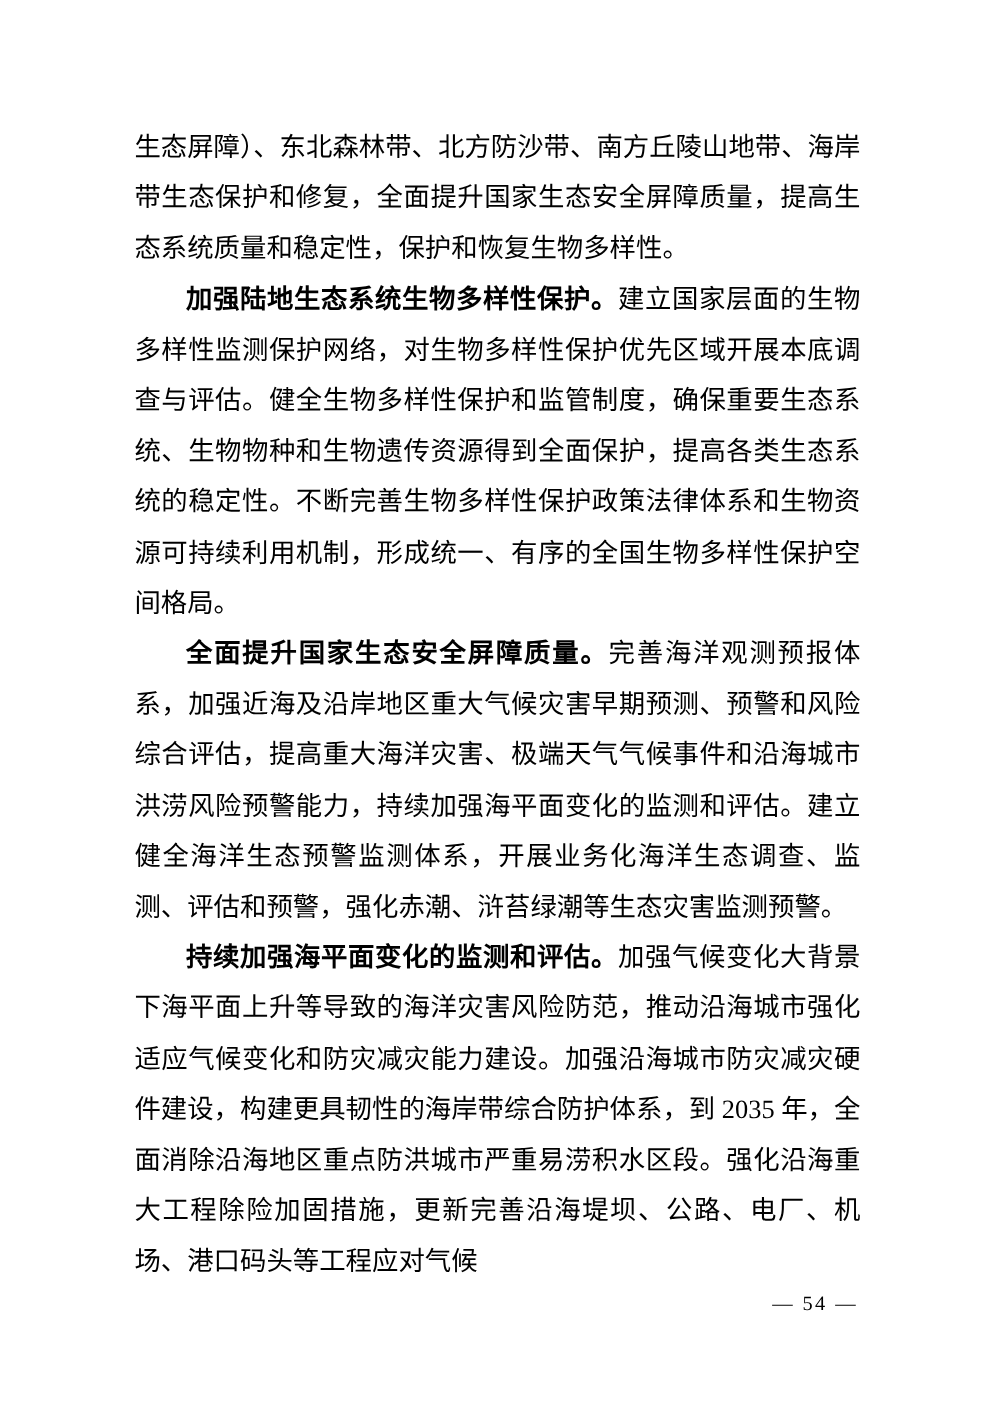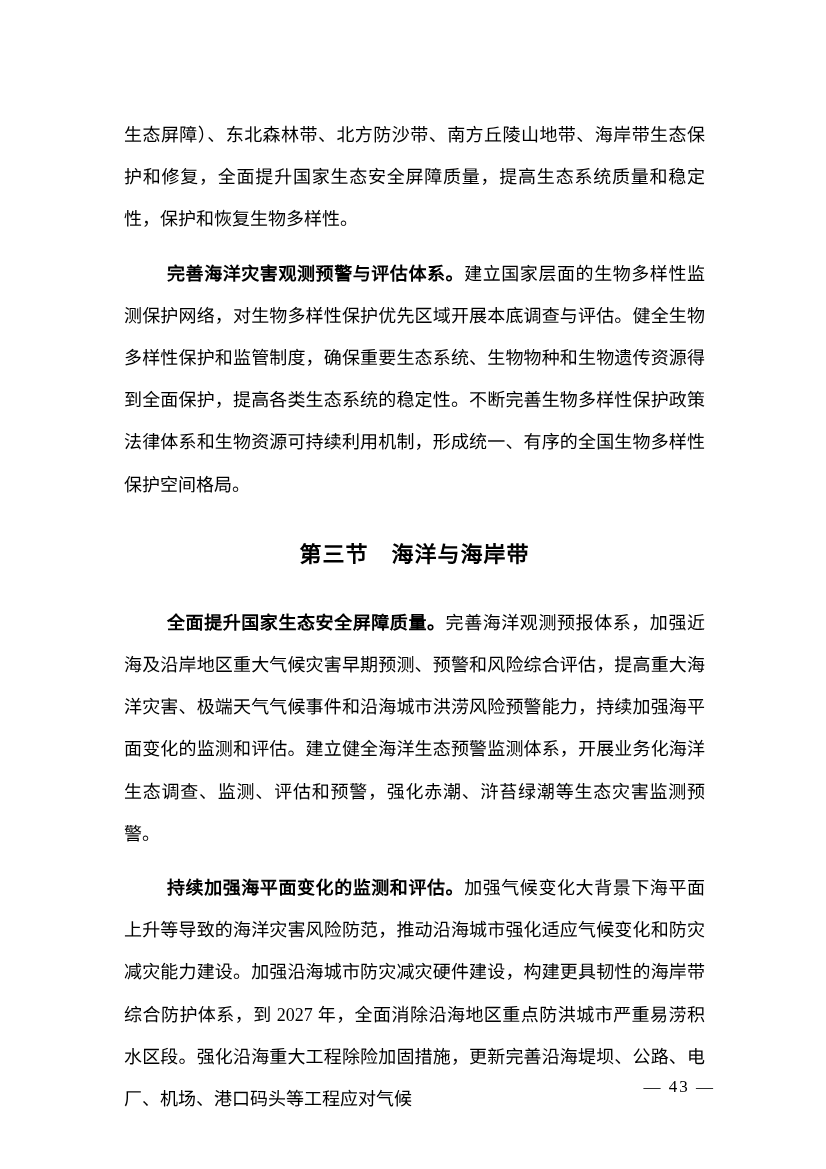--- a/index.html
+++ b/index.html
@@ -17,22 +17,22 @@
     overflow: hidden;
     box-sizing: border-box;
   }
   .content {
     position: absolute;
     left: 112px;
     top: 102px;
     width: 605px;
   }
   .para {
-    margin: 12px;
-    font-size: 18px;
+    margin: 0;
+    font-size: 22px;
     line-height: 42.2px;
     text-align: justify;
     text-justify: inter-ideograph;
     word-break: break-all;
   }
   .para.indent {
     text-indent: 43px;
   }
   .lead {
     font-family: "Liberation Sans", "DejaVu Sans", sans-serif;
@@ -61,29 +61,28 @@
 <body>
 
 <div class="page">
   <div class="content">
 
     <p class="para">
       <span>生态屏障）、东北森林带、北方防沙带、南方丘陵山地带、海岸带生态保护和修复，全面提升国家生态安全屏障质量，提高生态系统质量和稳定性，保护和恢复生物多样性。</span>
     </p>
 
     <p class="para indent">
-      <span class="lead">完善海洋灾害观测预警与评估体系。</span><span>建立国家层面的生物多样性监测保护网络，对生物多样性保护优先区域开展本底调查与评估。健全生物多样性保护和监管制度，确保重要生态系统、生物物种和生物遗传资源得到全面保护，提高各类生态系统的稳定性。不断完善生物多样性保护政策法律体系和生物资源可持续利用机制，形成统一、有序的全国生物多样性保护空间格局。</span>
+      <span class="lead">加强陆地生态系统生物多样性保护。</span><span>建立国家层面的生物多样性监测保护网络，对生物多样性保护优先区域开展本底调查与评估。健全生物多样性保护和监管制度，确保重要生态系统、生物物种和生物遗传资源得到全面保护，提高各类生态系统的稳定性。不断完善生物多样性保护政策法律体系和生物资源可持续利用机制，形成统一、有序的全国生物多样性保护空间格局。</span>
     </p>
 
-    <h2 class="section-heading">第三节　海洋与海岸带</h2>
 
     <p class="para indent">
       <span class="lead">全面提升国家生态安全屏障质量。</span><span>完善海洋观测预报体系，加强近海及沿岸地区重大气候灾害早期预测、预警和风险综合评估，提高重大海洋灾害、极端天气气候事件和沿海城市洪涝风险预警能力，持续加强海平面变化的监测和评估。建立健全海洋生态预警监测体系，开展业务化海洋生态调查、监测、评估和预警，强化赤潮、浒苔绿潮等生态灾害监测预警。</span>
     </p>
 
     <p class="para indent">
-      <span class="lead">持续加强海平面变化的监测和评估。</span><span>加强气候变化大背景下海平面上升等导致的海洋灾害风险防范，推动沿海城市强化适应气候变化和防灾减灾能力建设。加强沿海城市防灾减灾硬件建设，构建更具韧性的海岸带综合防护体系，到 2027 年，全面消除沿海地区重点防洪城市严重易涝积水区段。强化沿海重大工程除险加固措施，更新完善沿海堤坝、公路、电厂、机场、港口码头等工程应对气候</span>
+      <span class="lead">持续加强海平面变化的监测和评估。</span><span>加强气候变化大背景下海平面上升等导致的海洋灾害风险防范，推动沿海城市强化适应气候变化和防灾减灾能力建设。加强沿海城市防灾减灾硬件建设，构建更具韧性的海岸带综合防护体系，到 2035 年，全面消除沿海地区重点防洪城市严重易涝积水区段。强化沿海重大工程除险加固措施，更新完善沿海堤坝、公路、电厂、机场、港口码头等工程应对气候</span>
     </p>
 
   </div>
 
-  <div class="page-footer">—  43  —</div>
+  <div class="page-footer">—  54  —</div>
 </div>
 
 </body></html>

